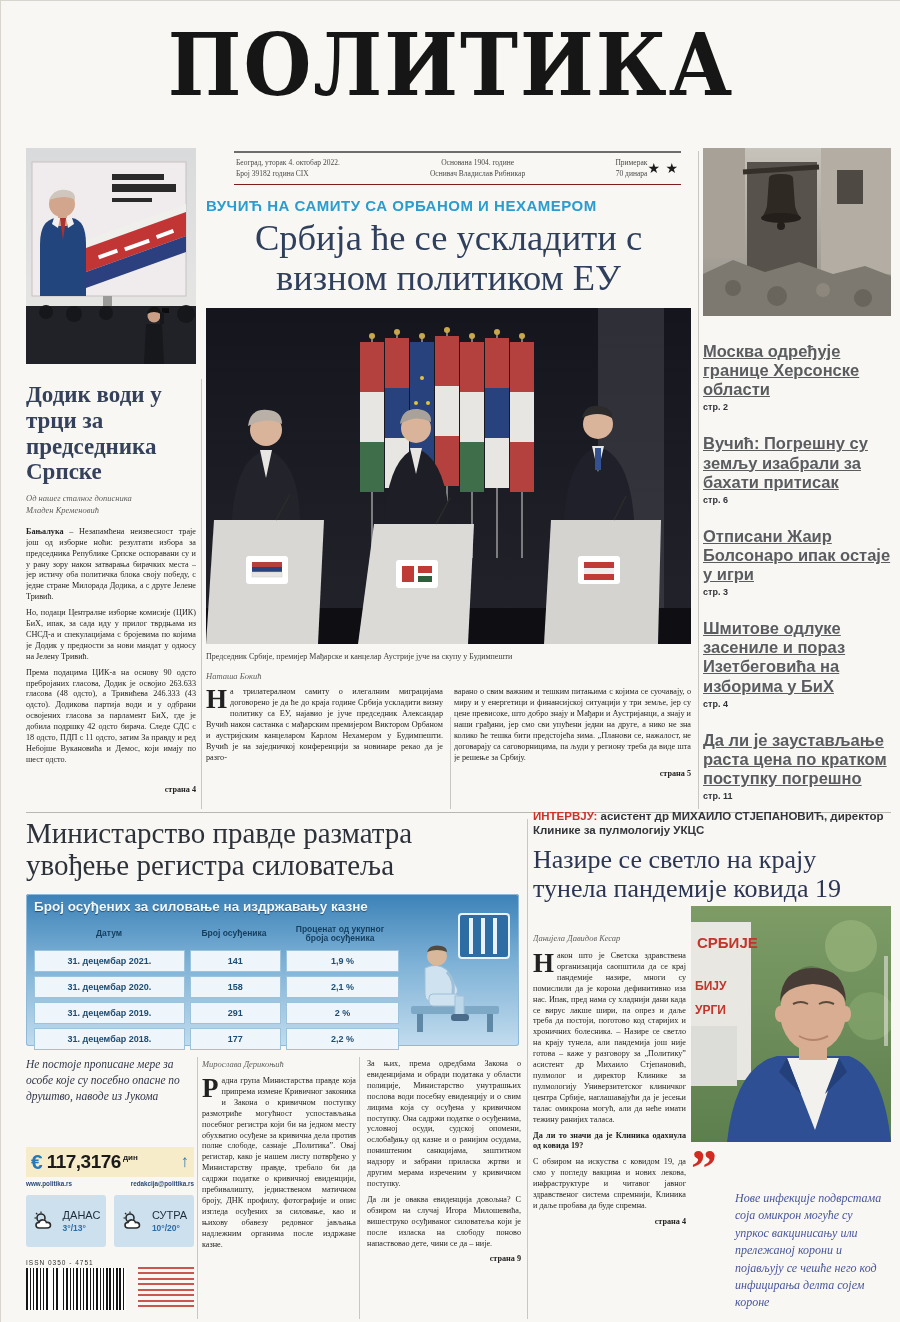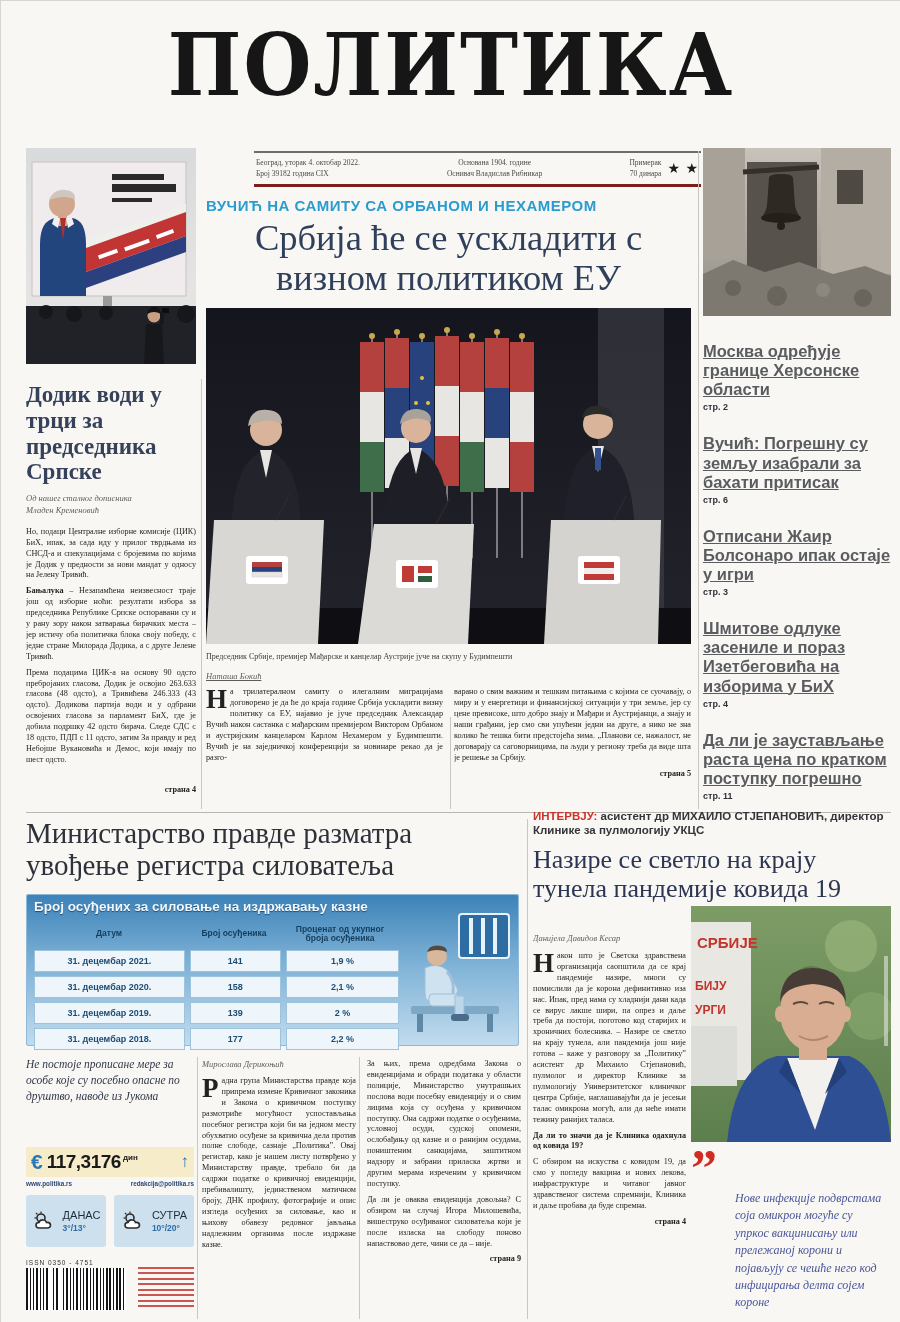--- a/index.html
+++ b/index.html
@@ -2,42 +2,42 @@
 <html><head>
 <meta charset="utf-8">
 <style>
   html,body{margin:0;padding:0;}
   body{background:#e8e6e1;font-family:"Liberation Serif",serif;}
   .page{position:relative;width:900px;height:1322px;background:#f8f7f3;margin:0 auto;overflow:hidden;border:1px solid #d8d5cf;}
   
   .masthead{position:absolute;top:18px;left:0;width:100%;text-align:center;
     font-family:"DejaVu Serif",serif;font-weight:bold;font-size:78px;color:#161616;
     letter-spacing:2px;transform:scaleY(1.1);}
-  .dateline{position:absolute;top:150px;left:253px;width:443px;border-top:2px solid #6d6d6d;border-bottom:3px solid #7f1d1d;
+  .dateline{position:absolute;top:150px;left:233px;width:443px;border-top:2px solid #6d6d6d;border-bottom:1px solid #7f1d1d;
     padding:4px 2px;display:flex;justify-content:space-between;font-size:7.5px;color:#4a4a4a;line-height:1.5;}
-  .dl-right{text-align:right;display:flex;gap:6px;align-items:center;}
+  .dl-right{text-align:right;display:flex;align-items:center;}
   .stars{font-size:14px;color:#1c1c1c;letter-spacing:1px;}
   
   .vline{position:absolute;width:1px;background:#c9c7c2;}
   .hline{position:absolute;height:1px;background:#b9b7b2;}
   
   .col-left{position:absolute;left:25px;top:147px;width:170px;}
   .lhead{font-size:23px;line-height:1.12;color:#36425c;font-weight:bold;margin:14px 0 8px;}
   .byline{font-size:8.5px;font-style:italic;color:#5d5d5d;line-height:1.4;margin-bottom:10px;}
   p.body{font-size:8.2px;line-height:1.33;text-align:justify;color:#1f1f1f;margin:0 0 5px;}
   p.body b{font-weight:bold;}
   .pageref{font-size:8.2px;font-weight:bold;color:#222;text-align:right;}
   .dc::first-letter{float:left;font-size:27px;line-height:22px;padding:1px 3px 0 0;font-weight:bold;color:#222;}
   
   .center{position:absolute;left:205px;top:196px;width:485px;}
   .kicker{font-family:"Liberation Sans",sans-serif;font-weight:bold;font-size:15px;
     color:#2b9ccf;letter-spacing:.5px;}
   .mainhead{text-align:center;font-size:36.5px;line-height:1.1;color:#30405c;margin:4px 0 10px;font-weight:500;}
   .caption{font-size:8px;color:#3a3a3a;margin-top:4px;}
-  .lead-by{font-size:8.5px;font-style:italic;color:#5d5d5d;margin:10px 0 6px;text-decoration:underline;}
+  .lead-by{font-size:8.5px;font-style:italic;color:#5d5d5d;margin:10px 0 6px;}
   .leadcols{display:flex;gap:11px;}
   .leadcols .c{width:237px;height:96px;overflow:hidden;}
   
   .rail{position:absolute;left:702px;top:147px;width:188px;}
   .rail-item{margin:22px 0 0;}
   .rail-title{font-family:"Liberation Sans",sans-serif;font-weight:bold;font-size:16.5px;line-height:1.16;color:#5a5c60;text-decoration:underline;}
   .rail-page{font-family:"Liberation Sans",sans-serif;font-weight:bold;font-size:9px;color:#303238;margin-top:3px;}
   
   .ministry{position:absolute;left:25px;top:816px;width:495px;}
   .mhead{font-size:29px;line-height:1.12;color:#2d3139;font-weight:500;margin:0;}
@@ -162,22 +162,22 @@
       <path d="M121 166 Q123 158 128 159 Q134 158 135 166 Q128 162 121 166Z" fill="#141414"></path>
       <path d="M120 176 L136 176 L138 216 L118 216 Z" fill="#17181c"></path>
       <rect x="136" y="160" width="7" height="5" fill="#0c0c0e"></rect>
       <rect x="134" y="164" width="4" height="12" fill="#17181c"></rect>
     </svg>
     <div class="lhead">Додик води у трци за председника Српске</div>
     <div class="byline">
       <span>Од нашег сталног дописника</span><br><span>Младен Кременовић</span>
     </div>
     <div style="height:258px;overflow:hidden">
+      <p class="body"><b>Бањалука</b><span> – Незапамћена неизвесност траје још од изборне ноћи: резултати избора за председника Републике Српске оспоравани су и у рану зору након затварања бирачких места – јер истичу оба политичка блока своју победу, с једне стране Милорада Додика, а с друге Јелене Тривић.</span></p>
       <p class="body">Но, подаци Централне изборне комисије (ЦИК) БиХ, ипак, за сада иду у прилог тврдњама из СНСД-а и спекулацијама с бројевима по којима је Додик у предности за нови мандат у односу на Јелену Тривић.</p>
-      <p class="body"><b>Бањалука</b><span> – Незапамћена неизвесност траје још од изборне ноћи: резултати избора за председника Републике Српске оспоравани су и у рану зору након затварања бирачких места – јер истичу оба политичка блока своју победу, с једне стране Милорада Додика, а с друге Јелене Тривић.</span></p>
       <p class="body">Према подацима ЦИК-а на основу 90 одсто пребројаних гласова, Додик је освојио 263.633 гласова (48 одсто), а Тривићева 246.333 (43 одсто). Додикова партија води и у одбрани освојених гласова за парламент БиХ, где је добила подршку 42 одсто бирача. Следе СДС с 18 одсто, ПДП с 11 одсто, затим За правду и ред Небојше Вукановића и Демос, који имају по шест одсто.</p>
     </div>
     <div class="pageref">страна 4</div>
   </div>
 
   <div class="center">
     <div class="kicker">ВУЧИЋ НА САМИТУ СА ОРБАНОМ И НЕХАМЕРОМ</div>
     <div class="mainhead">Србија ће се ускладити с визном политиком ЕУ</div>
     <svg width="485" height="336" viewBox="0 0 485 336">
       <defs>
@@ -347,21 +347,21 @@
           <div class="gt-cell w2">141</div>
           <div class="gt-cell w3">1,9 %</div>
         </div>
         <div class="gt-row">
           <div class="gt-cell w1">31. децембар 2020.</div>
           <div class="gt-cell w2">158</div>
           <div class="gt-cell w3">2,1 %</div>
         </div>
         <div class="gt-row">
           <div class="gt-cell w1">31. децембар 2019.</div>
-          <div class="gt-cell w2">139</div>
+          <div class="gt-cell w2">291</div>
           <div class="gt-cell w3">2 %</div>
         </div>
         <div class="gt-row">
           <div class="gt-cell w1">31. децембар 2018.</div>
           <div class="gt-cell w2">177</div>
           <div class="gt-cell w3">2,2 %</div>
         </div>
       </div>
       <svg class="gt-ill" width="112" height="128" viewBox="0 0 112 128">
         <rect x="56" y="4" width="50" height="44" rx="3" fill="#2e6da4" stroke="#e8f2fa" stroke-width="2"></rect>

